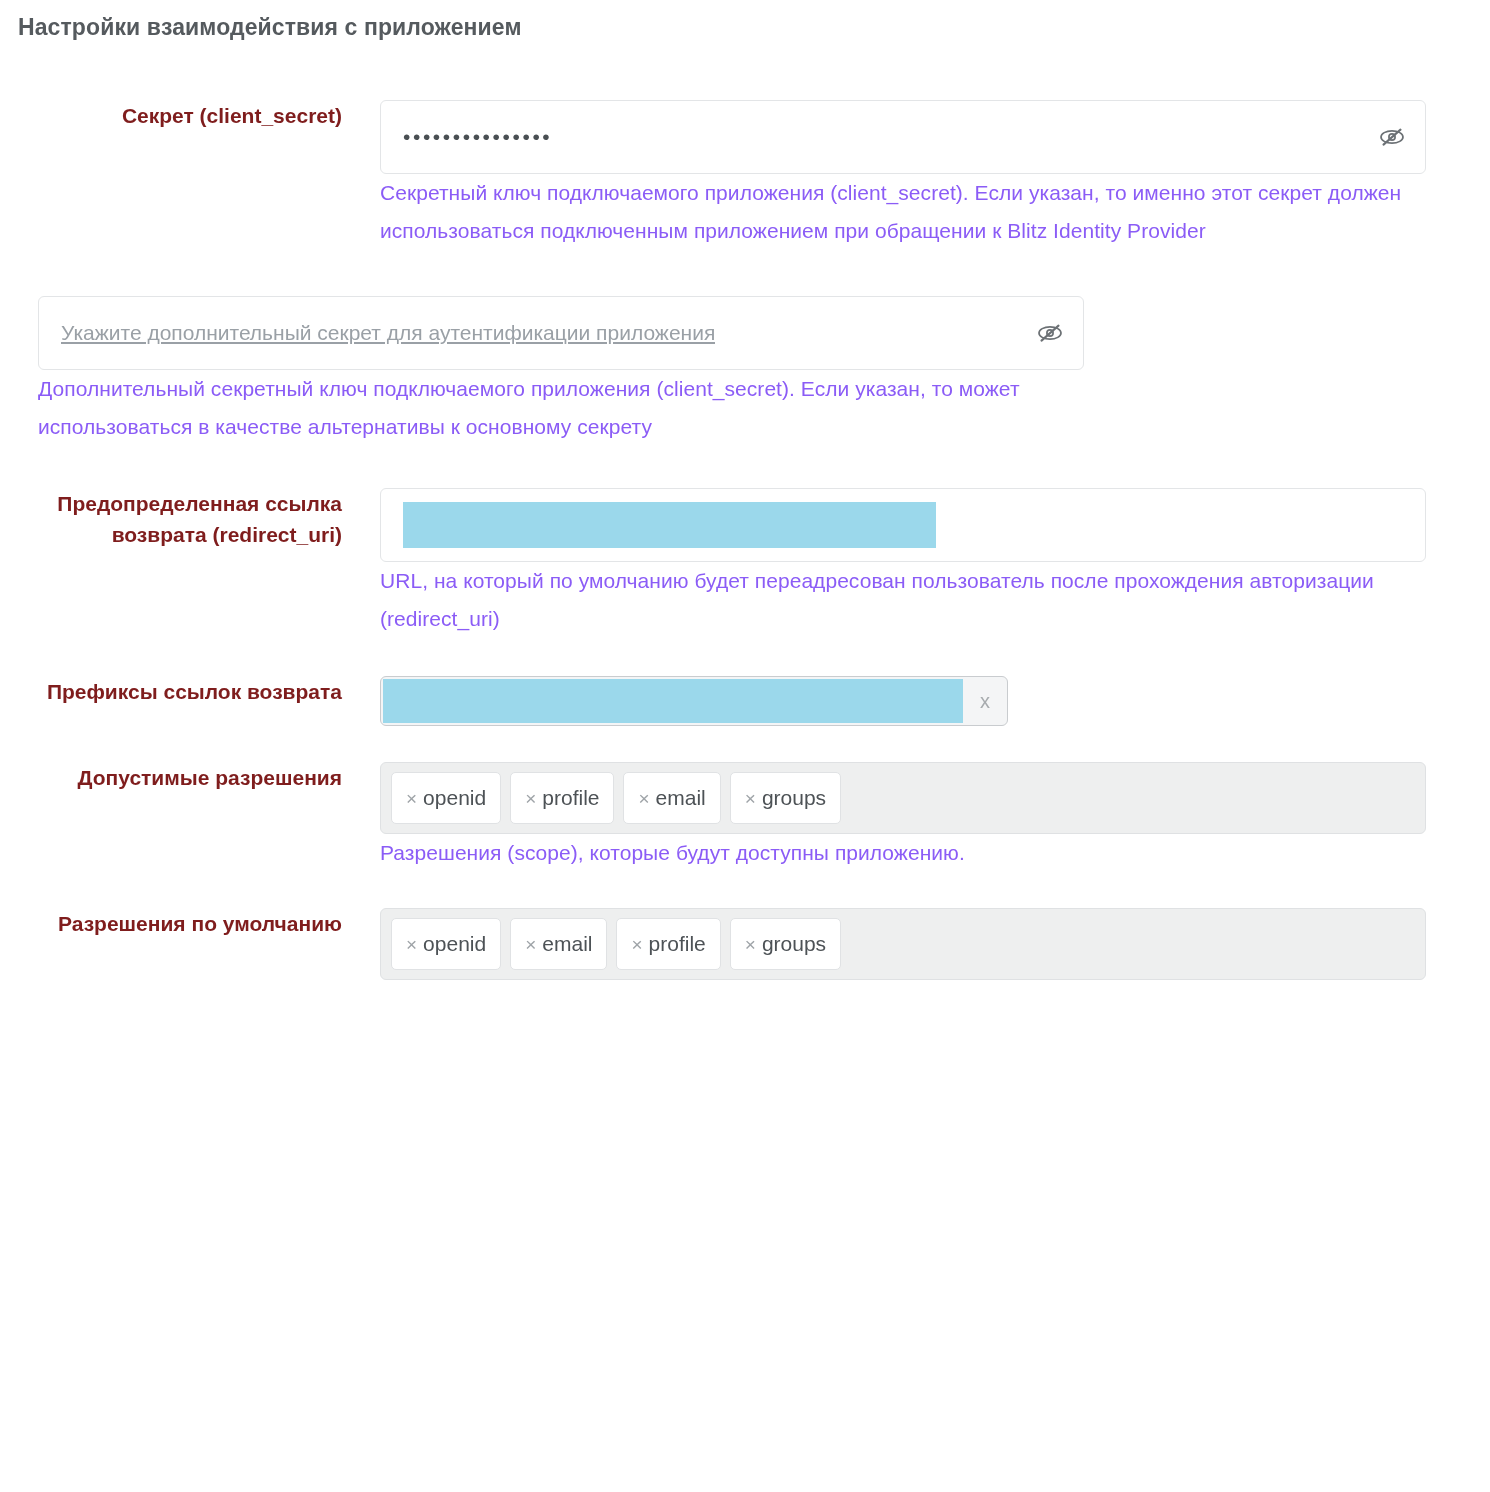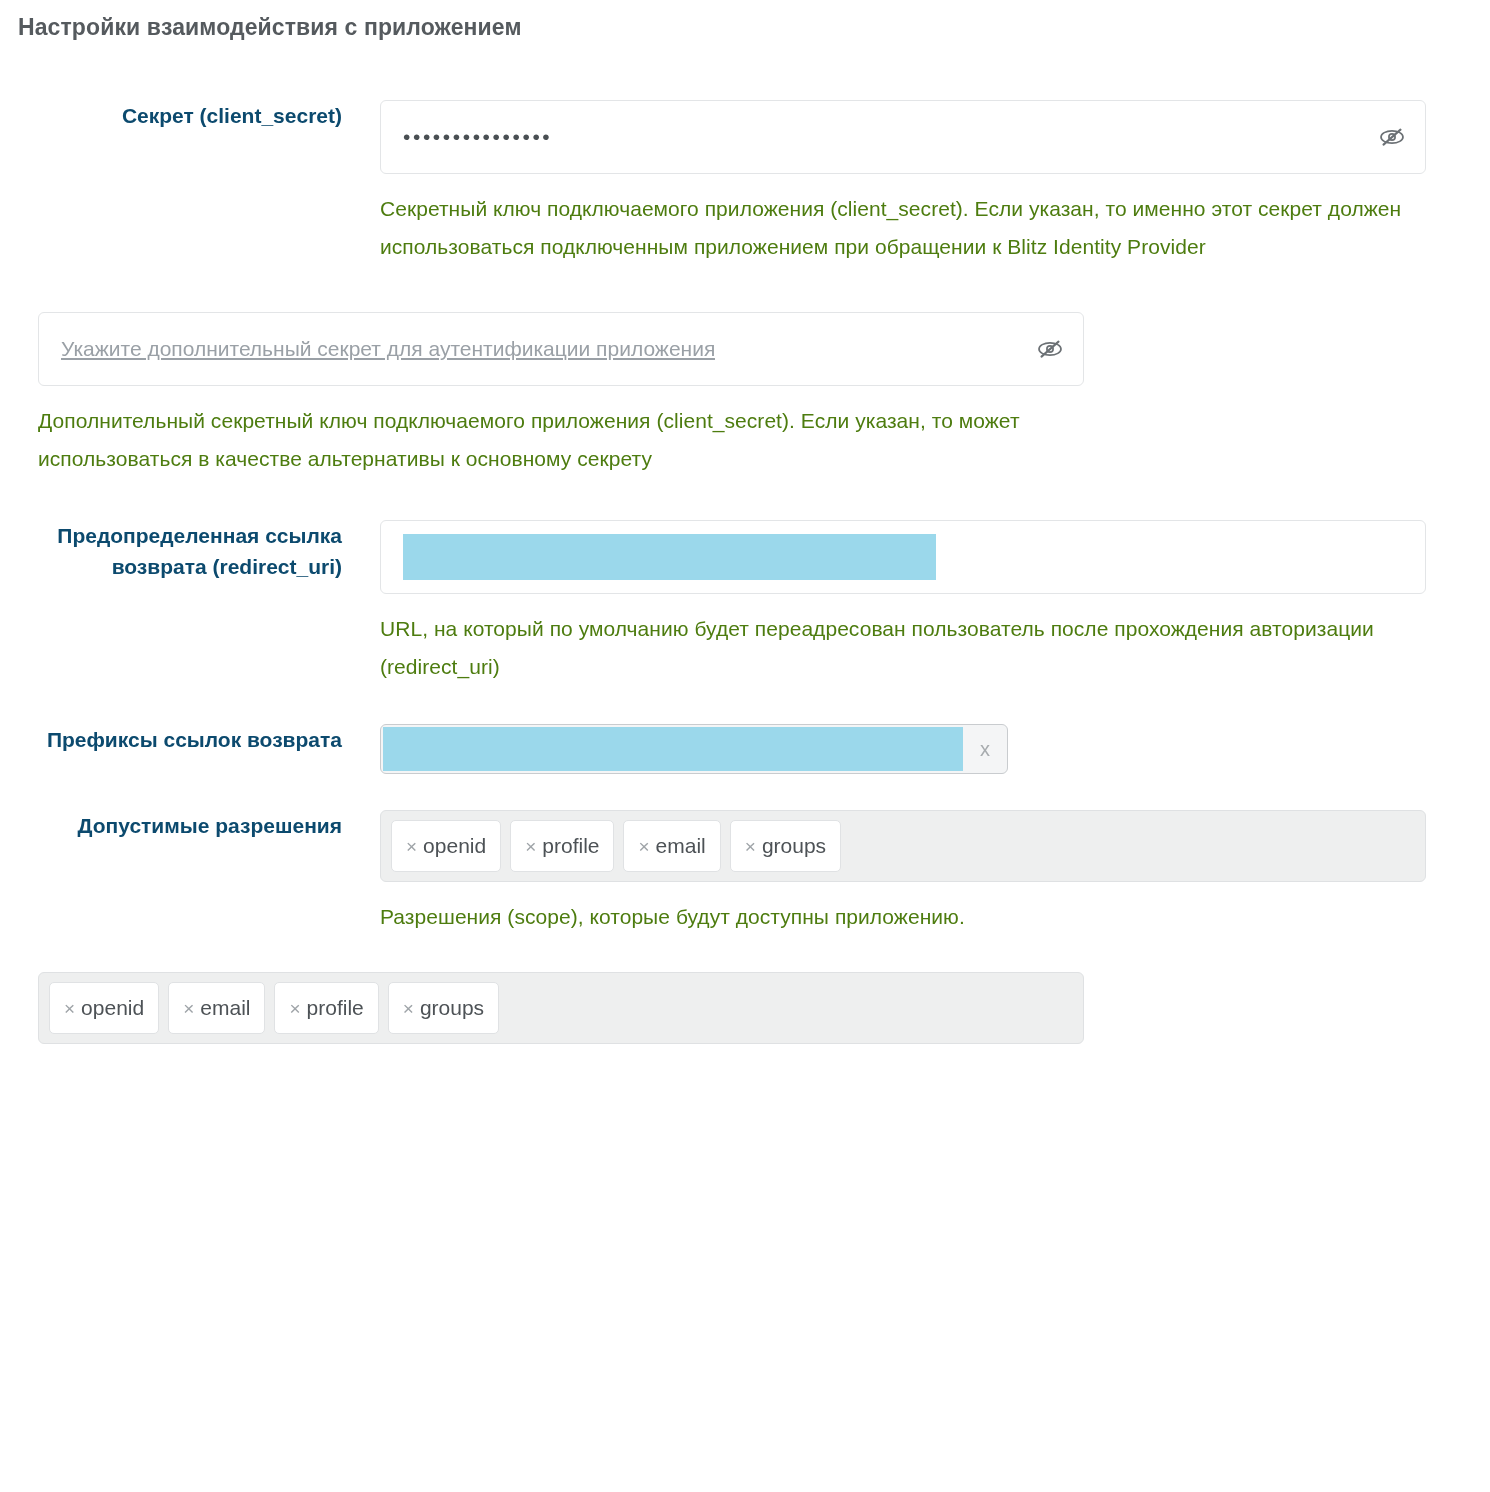--- a/index.html
+++ b/index.html
@@ -38,21 +38,21 @@
     margin: 0 0 0 0;
     padding: 0 66px 0 0;
   }
   .label-col {
     width: 342px;
     flex: 0 0 342px;
     text-align: right;
     padding-right: 0px;
     font-size: 21px;
     font-weight: bold;
-    color: #0c4a6e;
+    color: #7f1d1d;
     line-height: 31px;
   }
   .field-col {
     flex: 1 1 auto;
     padding-left: 38px;
     min-width: 0;
   }
 
   
   .text-input {
@@ -176,24 +176,24 @@
     font-size: 19px;
     color: #9fa4a8;
     line-height: 1;
     cursor: pointer;
     user-select: none;
   }
 
   
   .hint {
     font-size: 21px;
-    color: #4d7c0f;
+    color: #8b5cf6;
     line-height: 38px;
     width: 1046px;
-    margin-top: 16px;
+    margin-top: 0;
     letter-spacing: 0.05px;
   }
 
   .sp-1 { height: 56px; }
   .sp-2 { height: 46px; }
   .sp-3 { height: 42px; }
   .sp-4 { height: 38px; }
   .sp-5 { height: 36px; }
 </style>
 </head>
@@ -289,20 +289,21 @@
             <span>groups</span>
           </span>
         </div>
       <div class="hint">Разрешения (scope), которые будут доступны приложению.</div>
     </div>
   </div>
 
   <div class="sp-5"></div>
 
   <div class="form-row">
+    <div class="label-col">Разрешения по умолчанию</div>
     <div class="field-col">
       <div class="scope-box" id="default-scopes-box">
           <span class="scope-tag">
             <span class="tag-x">×</span>
             <span>openid</span>
           </span>
           <span class="scope-tag">
             <span class="tag-x">×</span>
             <span>email</span>
           </span>

